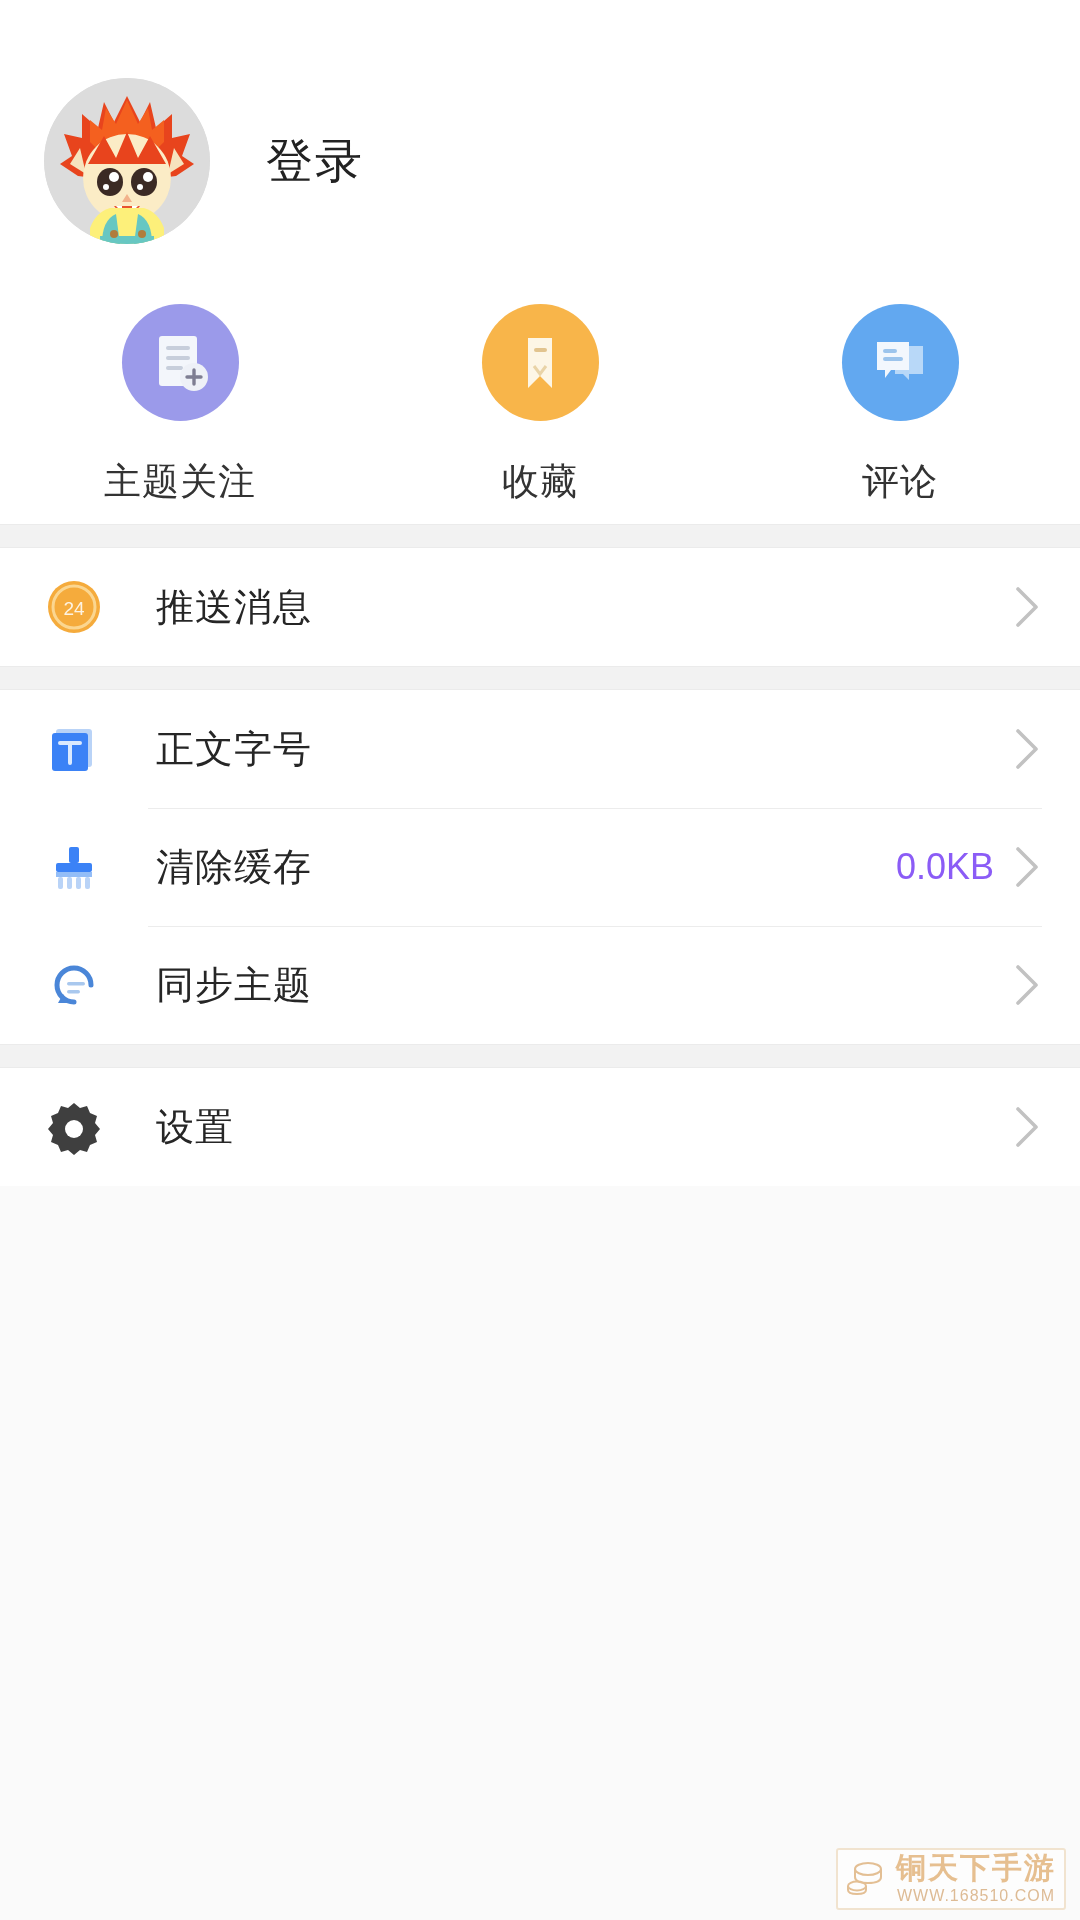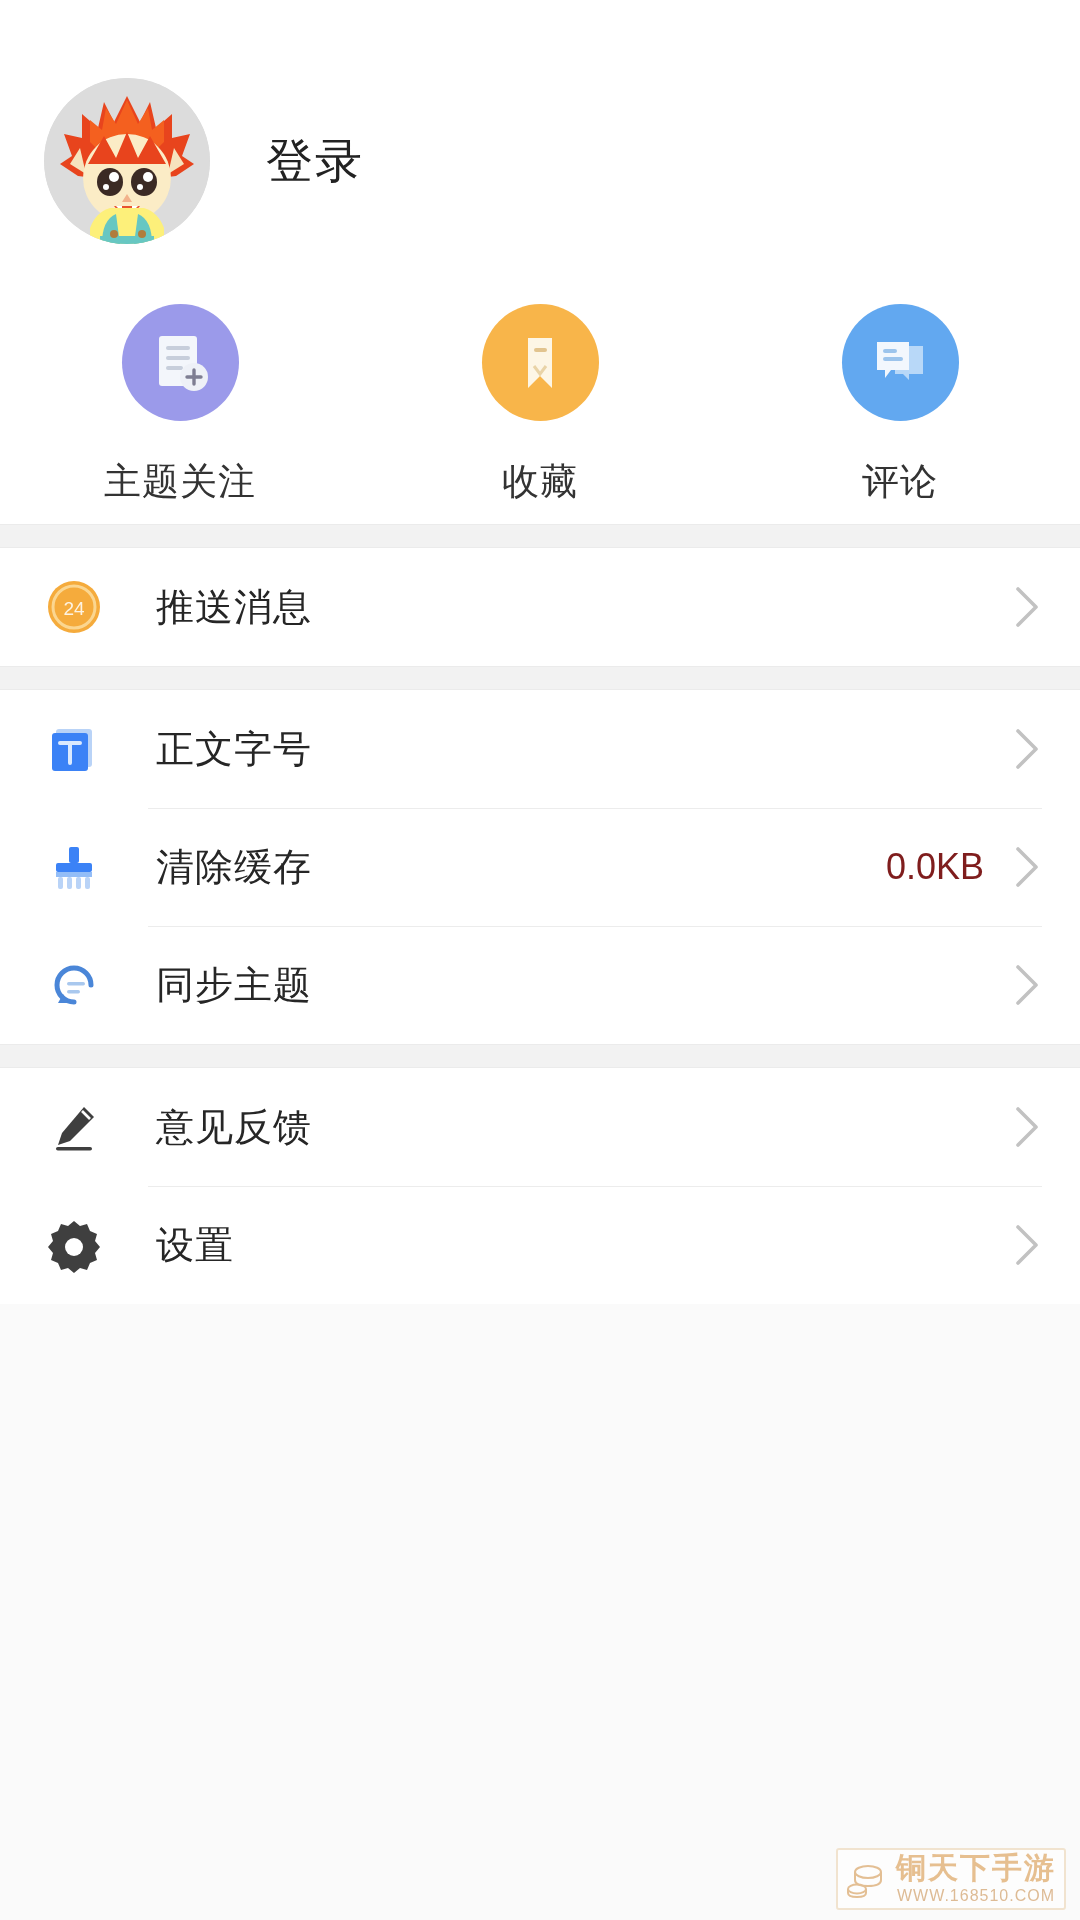--- a/index.html
+++ b/index.html
@@ -62,41 +62,41 @@
   }
   .row-icon {
     width:84px; flex:0 0 auto;
     display:flex; align-items:center; justify-content:center;
   }
   .row-label {
     margin-left:40px; font-size:38px; color:#262626; letter-spacing:1px;
     flex:1 1 auto; white-space:nowrap;
   }
   .row-value {
-    font-size:36px; color:#7f1d1d; margin-right:28px; white-space:nowrap;
+    font-size:36px; color:#8b5cf6; margin-right:18px; white-space:nowrap;
   }
   .chevron { width:30px; height:46px; flex:0 0 auto; }
   .chevron svg { display:block; }
 
   
   .toggle {
     width:110px; height:58px; border-radius:29px;
     background:#ededed; position:relative; flex:0 0 auto;
     box-shadow:inset 0 0 0 1px #e6e6e6;
   }
   .toggle .knob {
     position:absolute; top:3px; left:3px;
     width:52px; height:52px; border-radius:50%;
     background:#ffffff; box-shadow:0 1px 3px rgba(0,0,0,.18);
   }
 
   
   .watermark {
     position:absolute; right:14px; bottom:10px;
-    display:flex; align-items:center;
+    display:flex; align-items:flex-start;
     border:2px solid #f0e0c8; border-radius:3px;
     background:rgba(255,255,255,.65);
     padding:3px 8px 3px 4px;
     opacity:.85;
   }
   .wm-coins { width:46px; height:46px; flex:0 0 auto; }
   .wm-text { margin-left:8px; display:flex; flex-direction:column; align-items:center; }
   .wm-title { font-size:30px; font-weight:bold; color:#e3b57e; letter-spacing:2px; line-height:1; }
   .wm-url { font-size:16px; color:#d9b184; letter-spacing:1px; margin-top:4px; }
 </style>
@@ -273,35 +273,20 @@
         </svg>
       </div>
     </div>
 
   </div>
 
   <div class="gap"></div>
 
   <div class="group">
 
-    <div class="row">
-      <div class="row-icon">
-        <svg width="56" height="56" viewBox="0 0 56 56" aria-hidden="true">
-          <path d="M38 8 L48 18 L24 42 L12 46 L16 34 Z" fill="#3f3f3f"></path>
-          <path d="M36 12 L44 20" stroke="#ffffff" stroke-width="2.6"></path>
-          <rect x="10" y="48" width="36" height="3.6" rx="1.8" fill="#3f3f3f"></rect>
-        </svg>
-      </div>
-      <div class="row-label">意见反馈</div>
-      <div class="chevron">
-        <svg width="30" height="46" viewBox="0 0 30 46" aria-hidden="true">
-          <path d="M6 5 L24 23 L6 41" fill="none" stroke="#c2c2c2" stroke-width="3.6" stroke-linecap="round" stroke-linejoin="round"></path>
-        </svg>
-      </div>
-    </div>
 
 
     <div class="row">
       <div class="row-icon">
         <svg width="56" height="56" viewBox="0 0 56 56" aria-hidden="true">
           <path d="M28 4 L34 9 L41 7 L44 14 L51 17 L49 24 L54 30 L49 36 L51 43 L44 46
                    L41 53 L34 51 L28 56 L22 51 L15 53 L12 46 L5 43 L7 36 L2 30 L7 24
                    L5 17 L12 14 L15 7 L22 9 Z" fill="#3f3f3f"></path>
           <circle cx="28" cy="30" r="9" fill="#ffffff"></circle>
         </svg>

